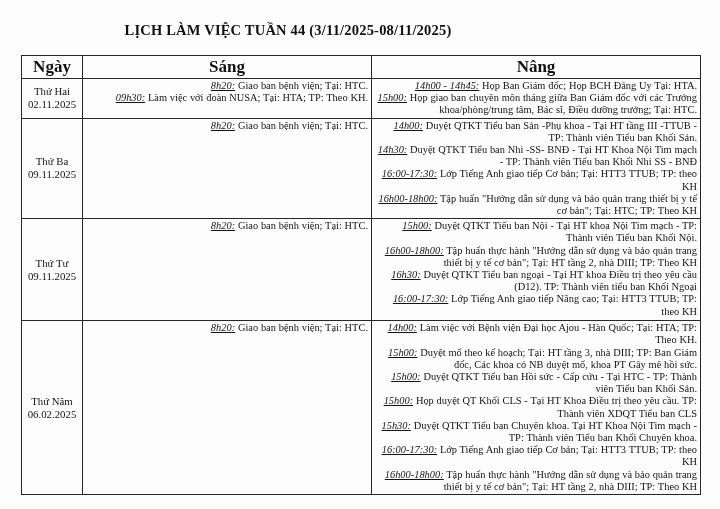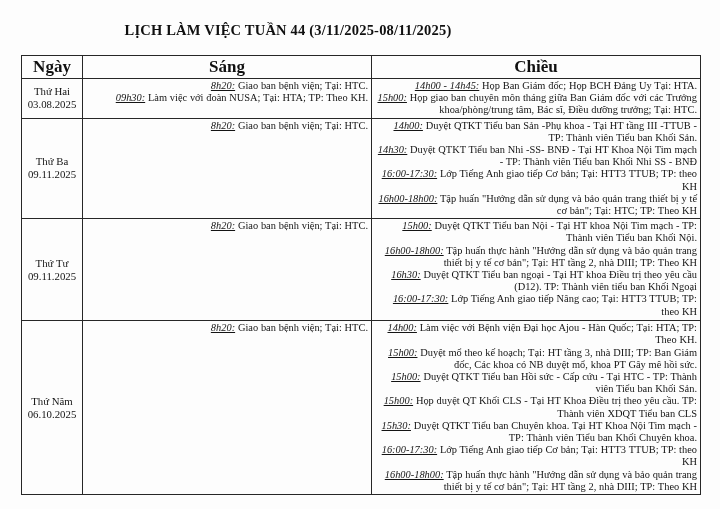--- a/index.html
+++ b/index.html
@@ -92,28 +92,28 @@
   <table class="schedule">
     <colgroup>
       <col class="c-day">
       <col class="c-morning">
       <col class="c-afternoon">
     </colgroup>
     <thead>
       <tr>
         <th>Ngày</th>
         <th>Sáng</th>
-        <th>Chiều</th>
+        <th>Nâng</th>
       </tr>
     </thead>
     <tbody>
         <tr>
           <td class="day-cell">
             <div>Thứ Hai</div>
-            <div>03.08.2025</div>
+            <div>02.11.2025</div>
           </td>
           <td class="session-cell">
             <div class="entry"><span class="time">8h20:</span> Giao ban bệnh viện; Tại: HTC.</div>
             <div class="entry"><span class="time">09h30:</span> Làm việc với đoàn NUSA; Tại: HTA; TP: Theo KH.</div>
           </td>
           <td class="session-cell">
             <div class="entry"><span class="time">14h00 - 14h45:</span> Họp Ban Giám đốc; Họp BCH Đảng Uy Tại: HTA.</div>
             <div class="entry"><span class="time">15h00:</span> Họp giao ban chuyên môn tháng giữa Ban Giám đốc với các Trưởng khoa/phòng/trung tâm, Bác sĩ, Điều dưỡng trưởng; Tại: HTC.</div>
           </td>
         </tr>
@@ -143,21 +143,21 @@
           <td class="session-cell">
             <div class="entry"><span class="time">15h00:</span> Duyệt QTKT Tiểu ban Nội - Tại HT khoa Nội Tim mạch - TP: Thành viên Tiểu ban Khối Nội.</div>
             <div class="entry"><span class="time">16h00-18h00:</span> Tập huấn thực hành "Hướng dẫn sử dụng và bảo quản trang thiết bị y tế cơ bản"; Tại: HT tầng 2, nhà DIII; TP: Theo KH</div>
             <div class="entry"><span class="time">16h30:</span> Duyệt QTKT Tiểu ban ngoại - Tại HT khoa Điều trị theo yêu cầu (D12). TP: Thành viên tiểu ban Khối Ngoại</div>
             <div class="entry"><span class="time">16:00-17:30:</span> Lớp Tiếng Anh giao tiếp Nâng cao; Tại: HTT3 TTUB; TP: theo KH</div>
           </td>
         </tr>
         <tr>
           <td class="day-cell">
             <div>Thứ Năm</div>
-            <div>06.10.2025</div>
+            <div>06.02.2025</div>
           </td>
           <td class="session-cell">
             <div class="entry"><span class="time">8h20:</span> Giao ban bệnh viện; Tại: HTC.</div>
           </td>
           <td class="session-cell">
             <div class="entry"><span class="time">14h00:</span> Làm việc với Bệnh viện Đại học Ajou - Hàn Quốc; Tại: HTA; TP: Theo KH.</div>
             <div class="entry"><span class="time">15h00:</span> Duyệt mổ theo kế hoạch; Tại: HT tầng 3, nhà DIII; TP: Ban Giám đốc, Các khoa có NB duyệt mổ, khoa PT Gây mê hồi sức.</div>
             <div class="entry"><span class="time">15h00:</span> Duyệt QTKT Tiểu ban Hồi sức - Cấp cứu - Tại HTC - TP: Thành viên Tiểu ban Khối Sản.</div>
             <div class="entry"><span class="time">15h00:</span> Họp duyệt QT Khối CLS - Tại HT Khoa Điều trị theo yêu cầu. TP: Thành viên XDQT Tiểu ban CLS</div>
             <div class="entry"><span class="time">15h30:</span> Duyệt QTKT Tiểu ban Chuyên khoa. Tại HT Khoa Nội Tim mạch - TP: Thành viên Tiểu ban Khối Chuyên khoa.</div>

